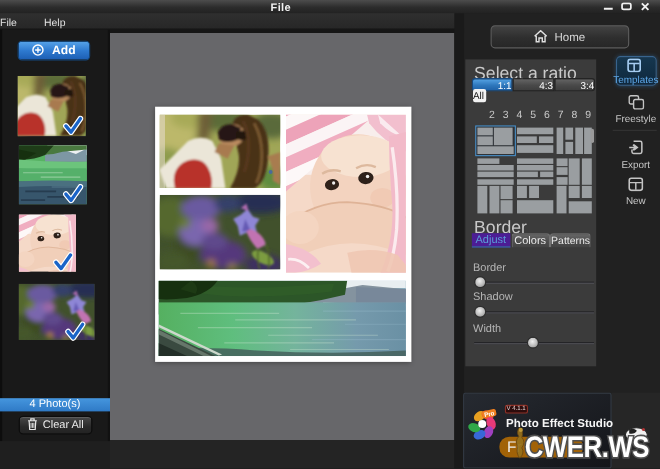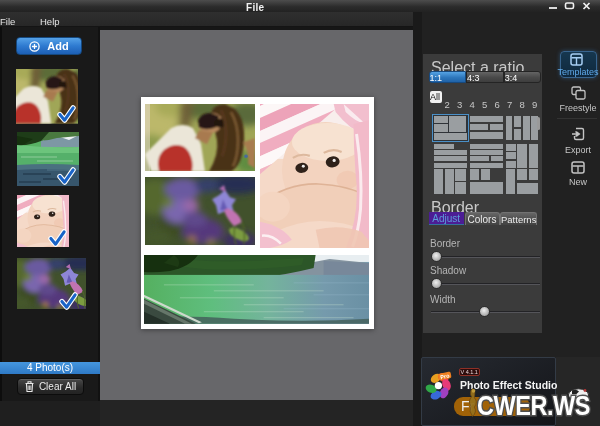--- a/index.html
+++ b/index.html
@@ -35,21 +35,21 @@
 box-shadow:0 1px 5px rgba(0,0,0,.4)}
 .ph{overflow:hidden}
 .ph svg{position:absolute;left:0;top:0;width:100%;height:100%}
 
 #rpanel{left:422px;top:12px;width:178px;height:414px;background:#212121}
 #homebtn{left:23.5px;top:10.5px;width:126px;height:21px;border-radius:4px;
 background:linear-gradient(#424242,#2e2e2e 55%,#272727);border:1px solid #5e5e5e;
 color:#d8d8d8;font-size:10.5px;text-align:center;line-height:20px}
 #content{left:1px;top:41.5px;width:119px;height:279px;background:#3b3b3b}
 .lbl{font-size:16px;color:#c9c9c9}
-.rbtn{top:17.5px;width:37.6px;height:12px;font-size:9px;color:#fff;text-align:left;
+.rbtn{top:17.5px;width:37.6px;height:12px;font-size:9px;color:#fff;text-align:right;
 line-height:12px;background:linear-gradient(#646464,#494949 55%,#3e3e3e);border:1px solid #242424}
 .rsel{background:linear-gradient(#55a3e4,#2e77bc 55%,#1f62a8);border-color:#17497e}
 .num{top:45px;font-size:9.5px;color:#c8c8c8}
 .tmpl{width:32.5px;height:24.5px}
 .tmpl div{position:absolute;background:#9a9ea1}
 #tsel{border:1px solid #4a90c8;background:#2f3338}
 .scb{left:113.5px;top:63px;width:3.5px;height:13px;background:#9a9a9a;border-radius:2px;z-index:6}
 .tab{top:158.5px;height:13px;font-size:10px;text-align:center;line-height:13px}
 .tgray{background:linear-gradient(#666,#4b4b4b 60%,#434343);border:1px solid #727272;
 border-bottom:none;border-radius:3px 3px 0 0;color:#ececec}
@@ -303,26 +303,29 @@
       <use href="#phC"></use>
     </svg>
   </div>
 <div class="ab ph" style="left:143.5px;top:255.3px;width:225.5px;height:68.7px">
  <svg viewBox="0 0 226 69" preserveAspectRatio="none">
       <use href="#phD"></use>
     </svg>
   </div>
 
 <div class="ab" id="rpanel">
+ <div class="ab" id="homebtn"><svg width="13" height="12" viewBox="0 0 13 12" style="vertical-align:-2px;margin-right:6px">
+        <path d="M1,6 L6.5,1 L12,6 M2.5,5.5 V11 H5 V7.5 H8 V11 H10.5 V5.5" fill="none" stroke="#e0e0e0" stroke-width="1.3"></path>
+      </svg>Home</div>
  <div class="ab" id="content">
   <span class="ab lbl" style="left:8px;top:5.5px">Select a ratio</span>
   <div class="ab rbtn rsel" style="left:5.5px;border-radius:3px 0 0 3px">1:1</div>
   <div class="ab rbtn" style="left:43.1px">4:3</div>
   <div class="ab rbtn" style="left:80.7px;border-radius:0 3px 3px 0">3:4</div>
-  <span class="ab" style="left:7px;top:37px;width:11.5px;height:12px;background:#f2f2f2;border-radius:2px;color:#111;font-size:9px;line-height:12px">All</span>
+  <span class="ab" style="left:7px;top:27px;width:11.5px;height:12px;background:#f2f2f2;border-radius:2px;color:#111;font-size:9px;line-height:12px">All</span>
   <span class="ab num" style="left:21.5px">2</span>
       <span class="ab num" style="left:34px">3</span>
   <span class="ab num" style="left:46.5px">4</span>
       <span class="ab num" style="left:59px">5</span>
   <span class="ab num" style="left:71.5px">6</span>
       <span class="ab num" style="left:84px">7</span>
   <span class="ab num" style="left:96.5px">8</span>
       <span class="ab num" style="left:109px">9</span>
   <div class="ab scb"></div>
   <div class="ab" id="tsel" style="left:9px;top:60.1px;width:36.5px;height:28.5px"></div>

